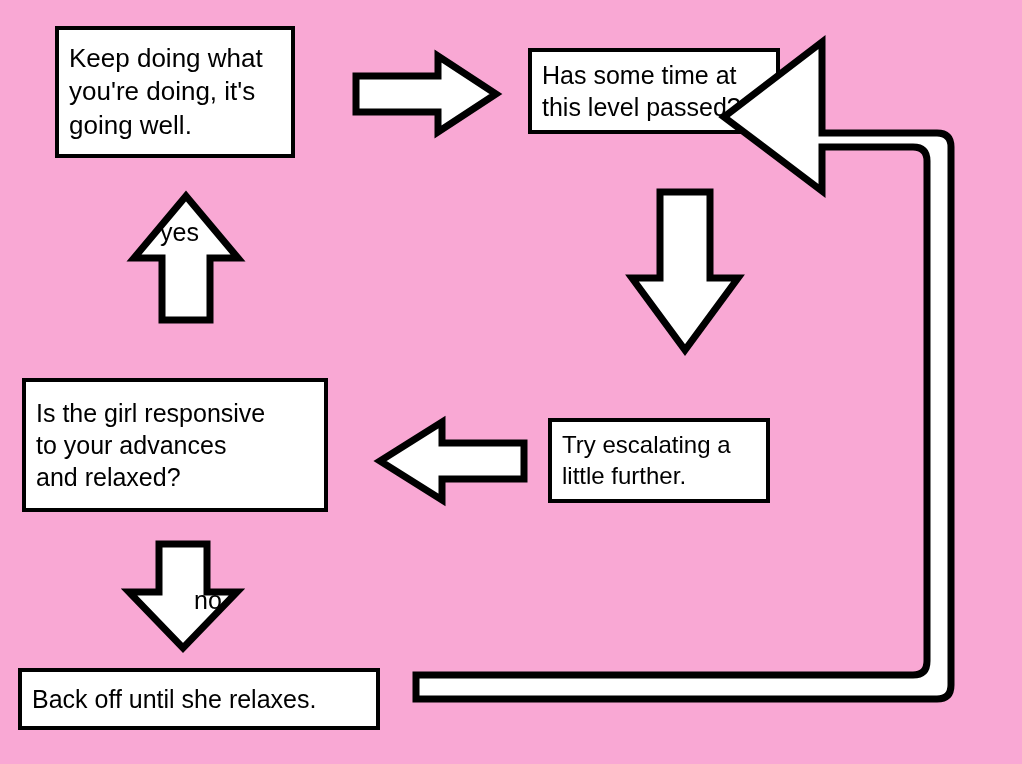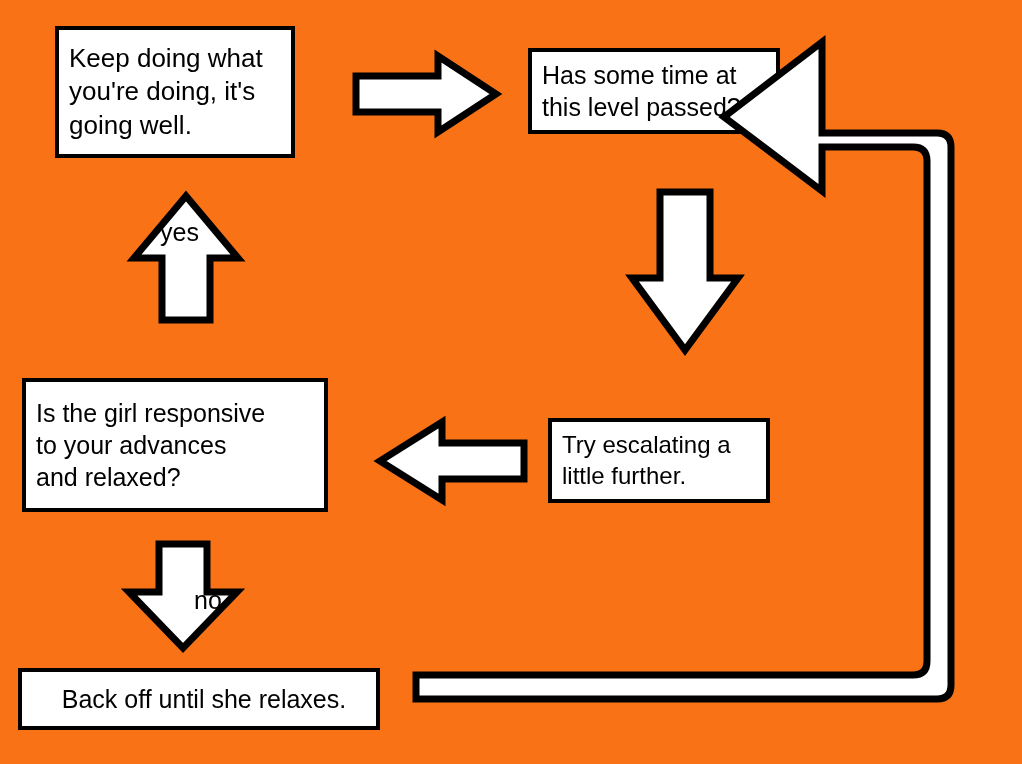--- a/index.html
+++ b/index.html
@@ -7,21 +7,21 @@
     padding: 0;
     background: #ffffff;
   }
   body {
     font-family: "Liberation Sans", sans-serif;
   }
   #canvas {
     position: relative;
     width: 1022px;
     height: 764px;
-    background: #f97316;
+    background: #f9a8d4;
     overflow: hidden;
   }
   .node {
     position: absolute;
     box-sizing: border-box;
     background: #ffffff;
     border: 4px solid #000000;
     color: #000000;
     display: flex;
     align-items: center;
@@ -33,21 +33,21 @@
     line-height: 1.28;
     white-space: pre-line;
     font-weight: 400;
     color: #000000;
   }
   
   #node-keep-doing      { left: 55px;  top: 26px;  width: 240px; height: 132px; font-size: 26px; }
   #node-time-passed     { left: 528px; top: 48px;  width: 252px; height: 86px;  font-size: 25px; }
   #node-responsive      { left: 22px;  top: 378px; width: 306px; height: 134px; font-size: 25px; }
   #node-escalate        { left: 548px; top: 418px; width: 222px; height: 85px;  font-size: 24px; }
-  #node-back-off        { left: 18px;  top: 668px; width: 362px; height: 62px;  font-size: 25px; justify-content: center; }
+  #node-back-off        { left: 18px;  top: 668px; width: 362px; height: 62px;  font-size: 25px; }
 
   .arrow-svg {
     position: absolute;
     overflow: visible;
   }
   .arrow-shape {
     fill: #ffffff;
     stroke: #000000;
     stroke-width: 7;
     stroke-linejoin: miter;

